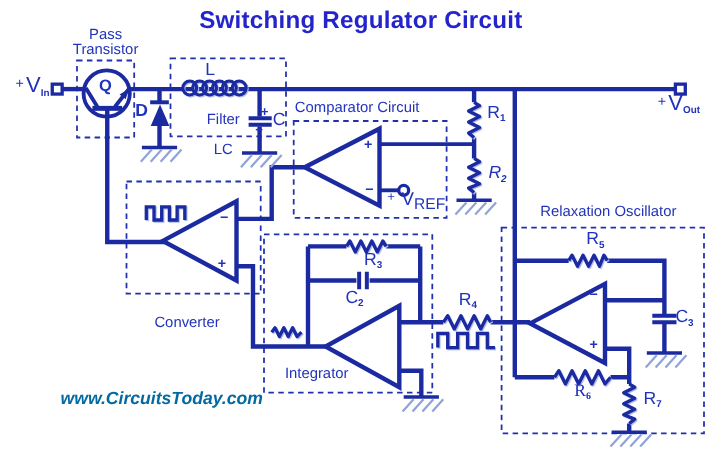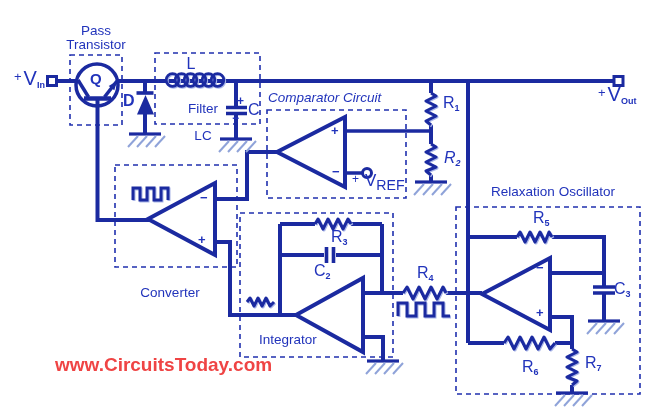--- a/index.html
+++ b/index.html
@@ -25,21 +25,21 @@
   .title{font-size:22px;font-weight:600;color:#2424cc;letter-spacing:.2px;}
   .sec{font-size:13.5px;}
   .comp{font-size:16px;}
   .comp sub,.vt sub{font-size:9px;font-weight:bold;vertical-align:-3px;}
   .sign{font-size:13px;font-weight:bold;}
   .sm{font-size:12px;font-weight:bold;}
   .vt{font-size:20px;}
   .vt .vplus{font-size:13px;vertical-align:4px;padding-right:2px;}
   .vref{font-size:17px;}
   .vref .vplus{font-size:12px;vertical-align:3px;padding-right:6px;}
-  .wm{font-size:19px;font-weight:600;color:#ef4444;}
+  .wm{font-size:16px;font-weight:600;color:#0369a1;font-style:italic;}
   .q{font-size:15px;font-weight:600;}
   .dlab{font-size:16px;font-weight:600;}
 </style>
 </head>
 <body>
 
 <div class="stage">
 
 <svg width="656" height="420" viewBox="0 0 656 420">
   <defs>
@@ -147,58 +147,59 @@
     <use href="#gnd" transform="translate(383,361)"></use>
     <use href="#gnd" transform="translate(604,321)"></use>
     <use href="#gnd" transform="translate(572,393)"></use>
   </g>
 
   <rect class="term" x="47.5" y="76.5" width="9" height="9"></rect>
   <rect class="term" x="614" y="76.5" width="9" height="9"></rect>
   <circle class="term" cx="367" cy="173" r="4.5"></circle>
 </svg>
 
+<div class="lbl title ctr" style="left:50%;top:7px;">Switching Regulator Circuit</div>
 
 <div class="lbl vt" style="left:14px;top:68px;"><span class="vplus">+</span><span>V</span><sub>In</sub></div>
 <div class="lbl vt" style="left:598px;top:84px;"><span class="vplus">+</span><span>V</span><sub>Out</sub></div>
 <div class="lbl vref" style="left:352px;top:172px;"><span class="vplus">+</span><span>V</span><sub>REF</sub></div>
 
 <div class="lbl sec ctr" style="left:96px;top:24px;">Pass</div>
 <div class="lbl sec ctr" style="left:96px;top:38px;">Transistor</div>
 
 <div class="lbl q" style="left:90px;top:71px;">Q</div>
 <div class="lbl dlab" style="left:123px;top:93px;">D</div>
 
 <div class="lbl comp ctr" style="left:191px;top:56px;">L</div>
 <div class="lbl sec ctr" style="left:203px;top:88px;margin-top:41px;">LC</div>
 <div class="lbl sec ctr" style="left:203px;top:102px;">Filter</div>
 
 <div class="lbl sm" style="left:237px;top:95px;">+</div>
 <div class="lbl comp" style="left:248px;top:102px;">C</div>
 <div class="lbl sm" style="left:232px;top:112px;">−</div>
 
-<div class="lbl sec" style="left:268px;top:91px;font-style:italic;">Comparator Circuit</div>
+<div class="lbl sec" style="left:268px;top:91px;">Comparator Circuit</div>
 <div class="lbl sign" style="left:331px;top:124px;">+</div>
 <div class="lbl sign" style="left:332px;top:165px;">−</div>
 
 <div class="lbl comp" style="left:443px;top:95px;"><span>R</span><sub>1</sub></div>
 <div class="lbl comp" style="left:444px;top:150px;font-style:italic;"><span>R</span><sub>2</sub></div>
 
 <div class="lbl sec ctr" style="left:553px;top:185px;">Relaxation Oscillator</div>
 <div class="lbl sign" style="left:536px;top:261px;">−</div>
 <div class="lbl sign" style="left:536px;top:306px;">+</div>
 
 <div class="lbl sign" style="left:200px;top:191px;">−</div>
 <div class="lbl sign" style="left:198px;top:233px;">+</div>
 <div class="lbl sec ctr" style="left:170px;top:286px;">Converter</div>
 
 <div class="lbl sec" style="left:259px;top:333px;">Integrator</div>
 <div class="lbl comp" style="left:331px;top:229px;"><span>R</span><sub>3</sub></div>
 <div class="lbl comp" style="left:314px;top:263px;"><span>C</span><sub>2</sub></div>
 <div class="lbl comp" style="left:417px;top:265px;"><span>R</span><sub>4</sub></div>
 <div class="lbl comp" style="left:533px;top:210px;"><span>R</span><sub>5</sub></div>
-<div class="lbl comp" style="left:522px;top:359px;"><span>R</span><sub>6</sub></div>
+<div class="lbl comp" style="left:522px;top:348px;font-family:Liberation Serif, serif;"><span>R</span><sub>6</sub></div>
 <div class="lbl comp" style="left:585px;top:355px;text-align:center;"><span>R</span><sub>7</sub></div>
 <div class="lbl comp" style="left:614px;top:281px;"><span>C</span><sub>3</sub></div>
 
 <div class="lbl wm" style="left:55px;top:355px;">www.CircuitsToday.com</div>
 
 </div>
 
 </body></html>

